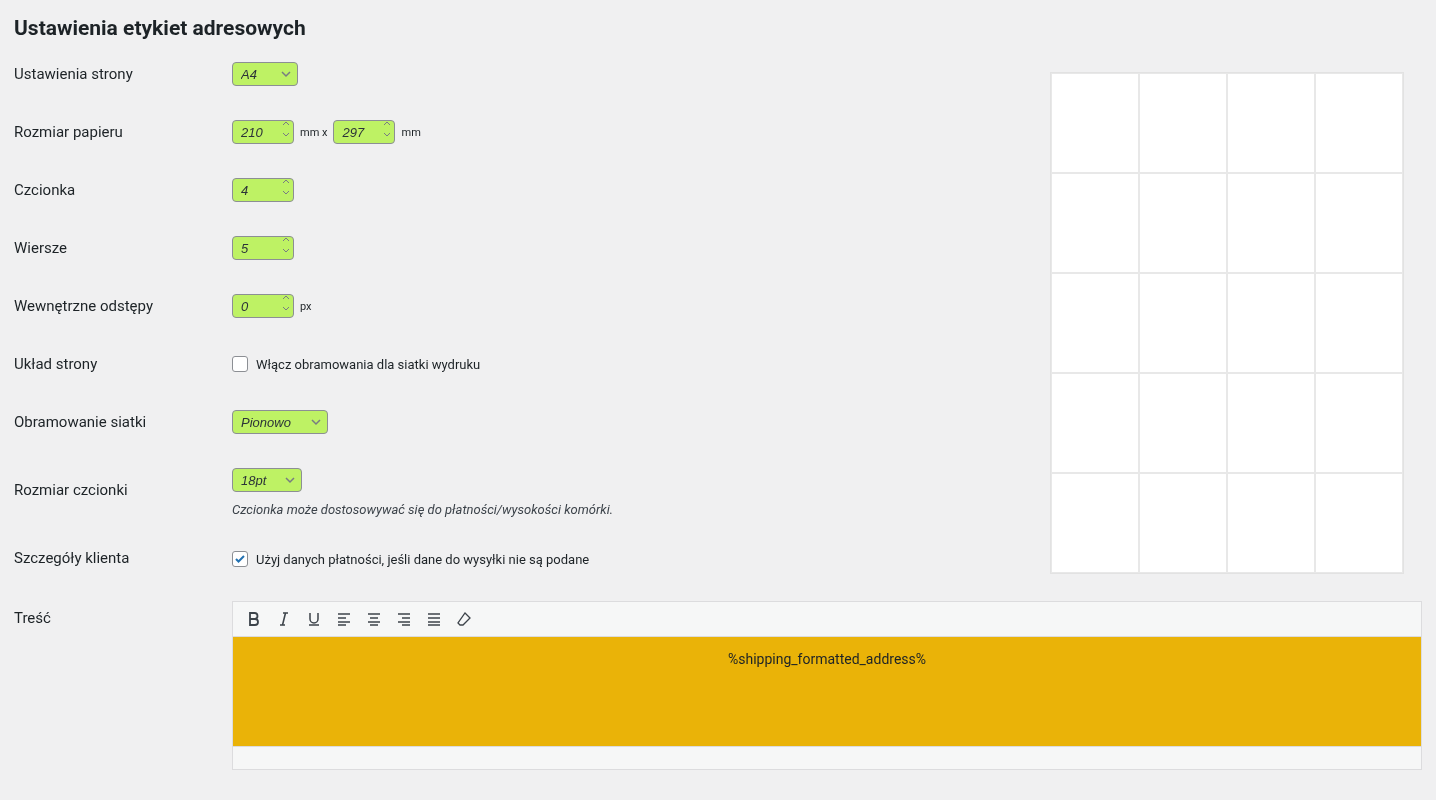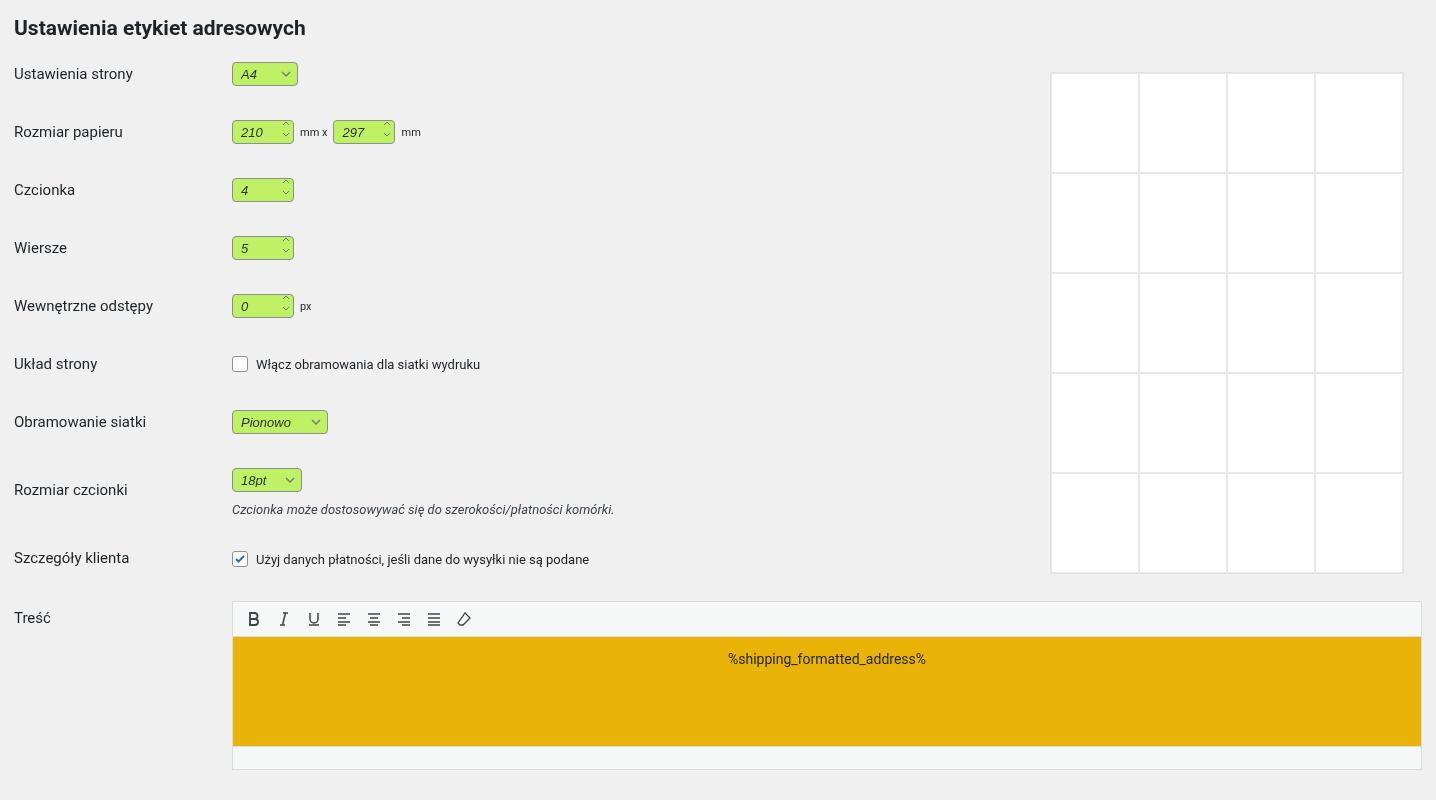--- a/index.html
+++ b/index.html
@@ -317,21 +317,21 @@
       <div class="row" style="margin-bottom:6px;">
         <span class="select-wrap">
           <select style="width:70px;">
             <option>18pt</option>
           </select>
           <svg class="caret" width="12" height="12" viewBox="0 0 12 12">
               <path d="M2 4l4 4 4-4" stroke="#787c82" stroke-width="1.5" fill="none"></path>
             </svg>
         </span>
       </div>
-      <div class="desc" style="margin-bottom:26px;">Czcionka może dostosowywać się do szerokości/płatności komórki.</div>
+      <div class="desc" style="margin-bottom:26px;">Czcionka może dostosowywać się do płatności/wysokości komórki.</div>
 
       <div class="row">
         <label class="checkbox-row">
           <span class="cb checked">
             <svg width="12" height="12" viewBox="0 0 12 12">
                 <path d="M2 6l2.5 2.5L10 3" stroke="#2271b1" stroke-width="2" fill="none"></path>
               </svg>
           </span>
           <span>Użyj danych płatności, jeśli dane do wysyłki nie są podane</span>
         </label>

